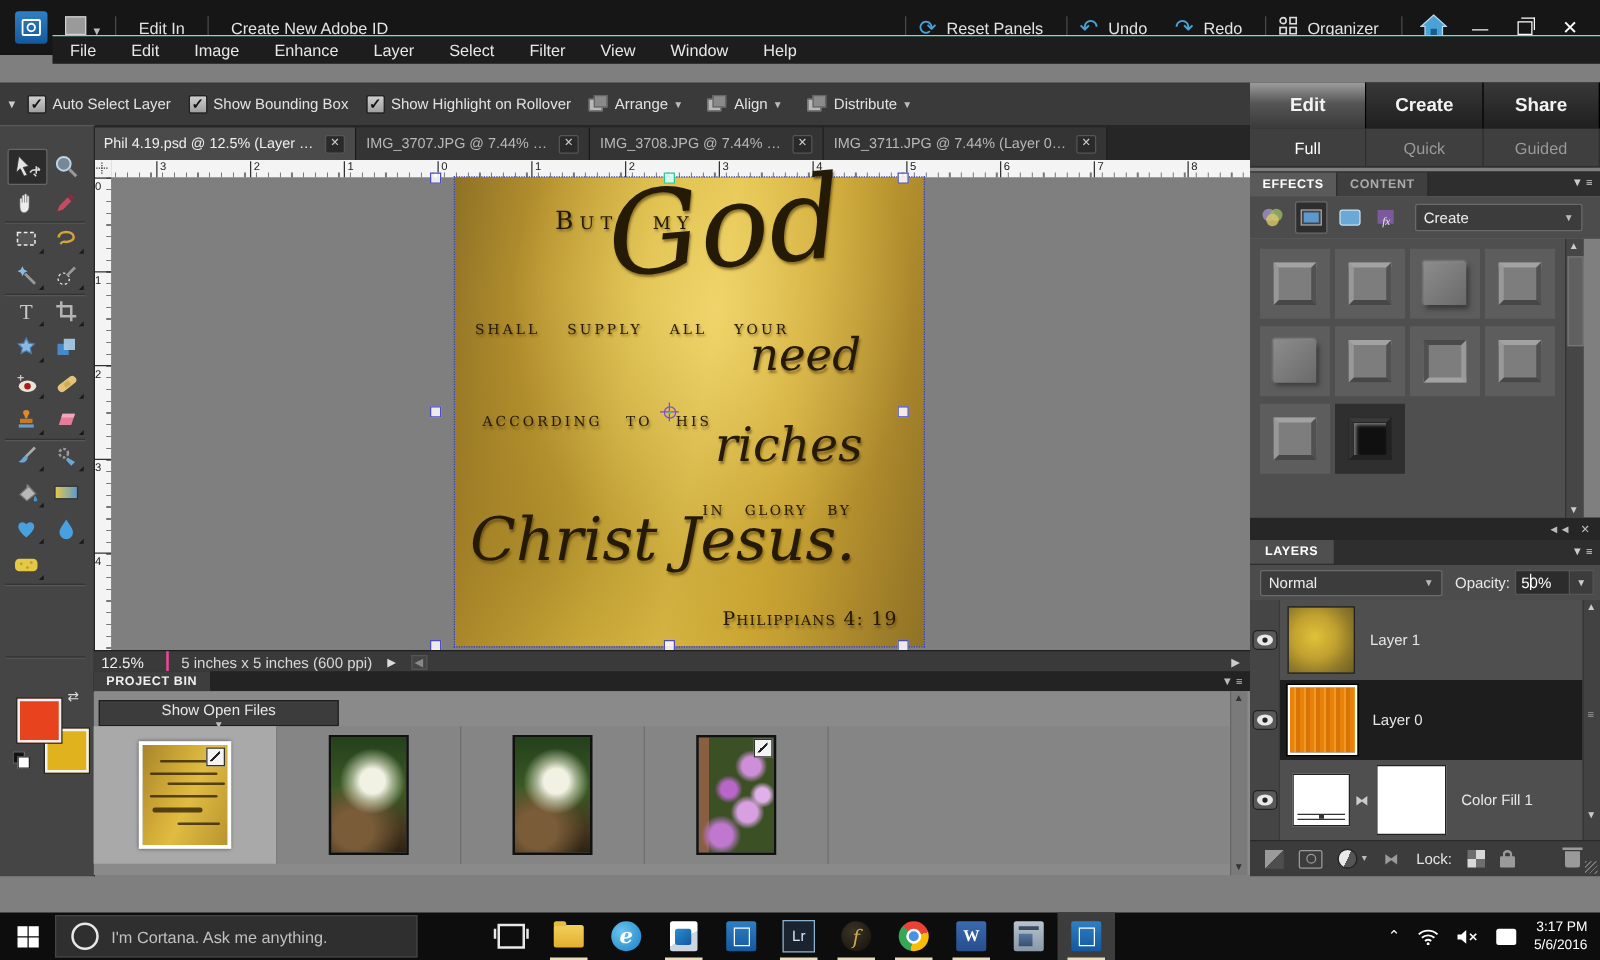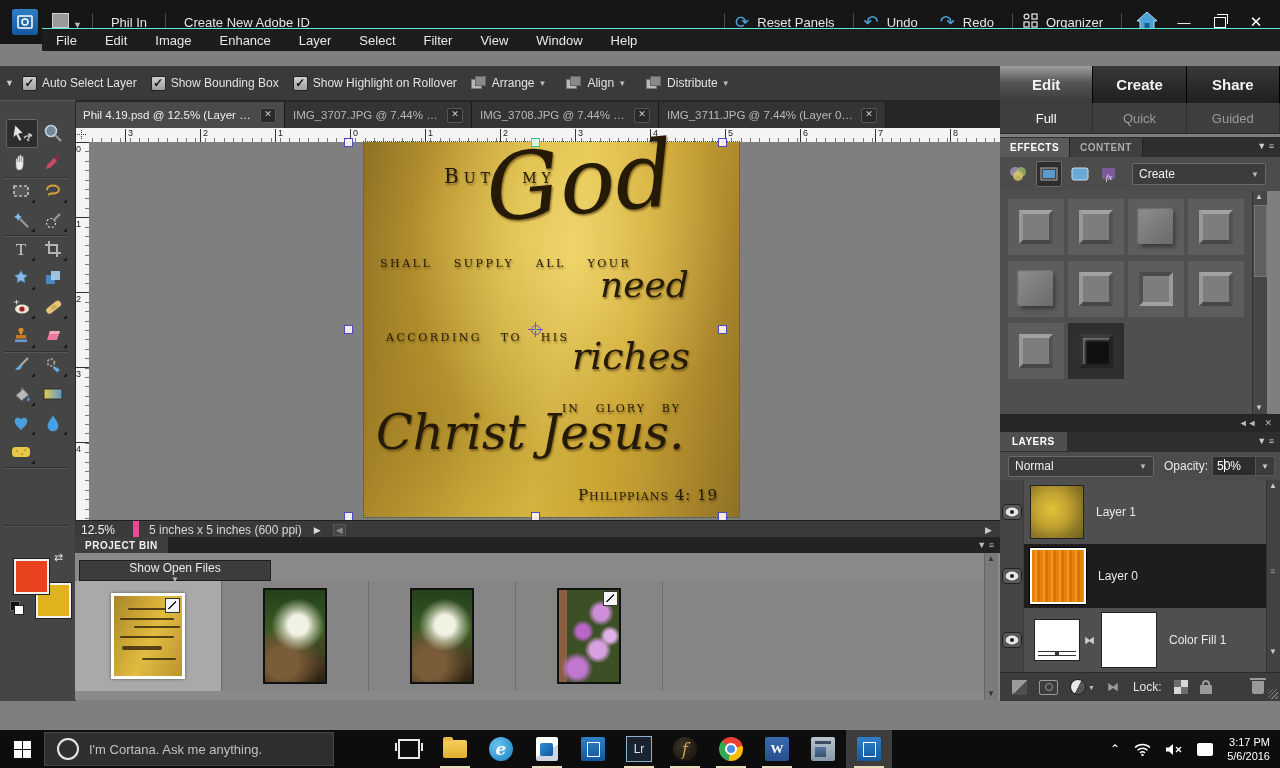--- a/index.html
+++ b/index.html
@@ -98,21 +98,21 @@
   .tool-sep{position:absolute;left:4px;width:64px;height:1px;background:#333;box-shadow:0 1px 0 #575757;}
   #swatch-fg{left:14px;top:458px;width:31px;height:31px;background:#e8431f;border:2px solid #f2f2f2;box-shadow:0 0 0 1px #222;z-index:2;}
   #swatch-bg{left:36px;top:482px;width:31px;height:31px;background:#e0b31e;border:2px solid #f2f2f2;box-shadow:0 0 0 1px #222;z-index:1;}
   #swatch-swap{left:54px;top:450px;color:#ddd;font-size:11px;}
   #swatch-default{left:10px;top:500px;width:14px;height:14px;z-index:3;}
   #swatch-default .w{position:absolute;right:0;bottom:0;width:8px;height:8px;background:#fff;border:1px solid #222;}
   #swatch-default .b{position:absolute;left:0;top:0;width:8px;height:8px;background:#111;border:1px solid #666;}
 
   
   #status-bar{left:75px;top:520px;width:925px;height:17px;background:#3a3a3a;border-top:1px solid #1f1f1f;display:flex;align-items:center;}
-  #status-zoom{width:52px;padding-left:6px;color:#f0f0f0;border-right:6px solid #ec4899;height:100%;display:flex;align-items:center;}
+  #status-zoom{width:52px;padding-left:6px;color:#f0f0f0;border-right:2px solid #ec4899;height:100%;display:flex;align-items:center;}
   #status-size{margin-left:10px;color:#d8d8d8;}
   .st-arrow{color:#ddd;font-size:9px;margin-left:12px;}
   .st-arrow.dim{color:#888;border:1px solid #555;padding:0 2px;background:#444;}
   #status-right-arrow{position:absolute;right:8px;color:#ccc;font-size:9px;}
   #bin-header{left:75px;top:537px;width:925px;height:16px;background:#232323;display:flex;align-items:center;}
   #bin-tab{background:#3e3e3e;height:16px;display:flex;align-items:center;padding:0 10px;
      font-size:10px;font-weight:bold;color:#f0f0f0;letter-spacing:.5px;}
   #bin-menu{position:absolute;right:6px;color:#bbb;font-size:9px;}
   #bin-content{left:75px;top:553px;width:925px;height:147px;background:#8a8a8a;}
   #bin-dropdown{position:absolute;left:4px;top:7px;width:178px;height:19px;background:#3c3c3c;border:1px solid #1e1e1e;
@@ -269,21 +269,21 @@
 
   <div id="titlebar" class="abs">
     <div id="app-icon">
       <svg width="16" height="16" viewBox="0 0 16 16">
           <rect x="1" y="2" width="14" height="12" rx="1" fill="none" stroke="#fff" stroke-width="1.5"></rect>
           <circle cx="8" cy="8" r="3" fill="none" stroke="#fff" stroke-width="1.5"></circle>
         </svg>
     </div>
     <span id="layout-icon"><span class="sq"></span><span class="caret-down">▼</span></span>
     <span class="tb-sep"></span>
-    <span class="tb-item">Phil In</span>
+    <span class="tb-item">Edit In</span>
     <span class="tb-sep"></span>
     <span class="tb-item">Create New Adobe ID</span>
     <span style="flex:1"></span>
     <span class="tb-sep"></span>
     <span class="blue" style="font-size:17px">⟳</span>
     <span class="tb-item">Reset Panels</span>
     <span class="tb-sep"></span>
     <span class="blue" style="font-size:18px">↶</span>
     <span class="tb-item">Undo</span>
     <span class="blue" style="font-size:18px;margin-left:14px">↷</span>

